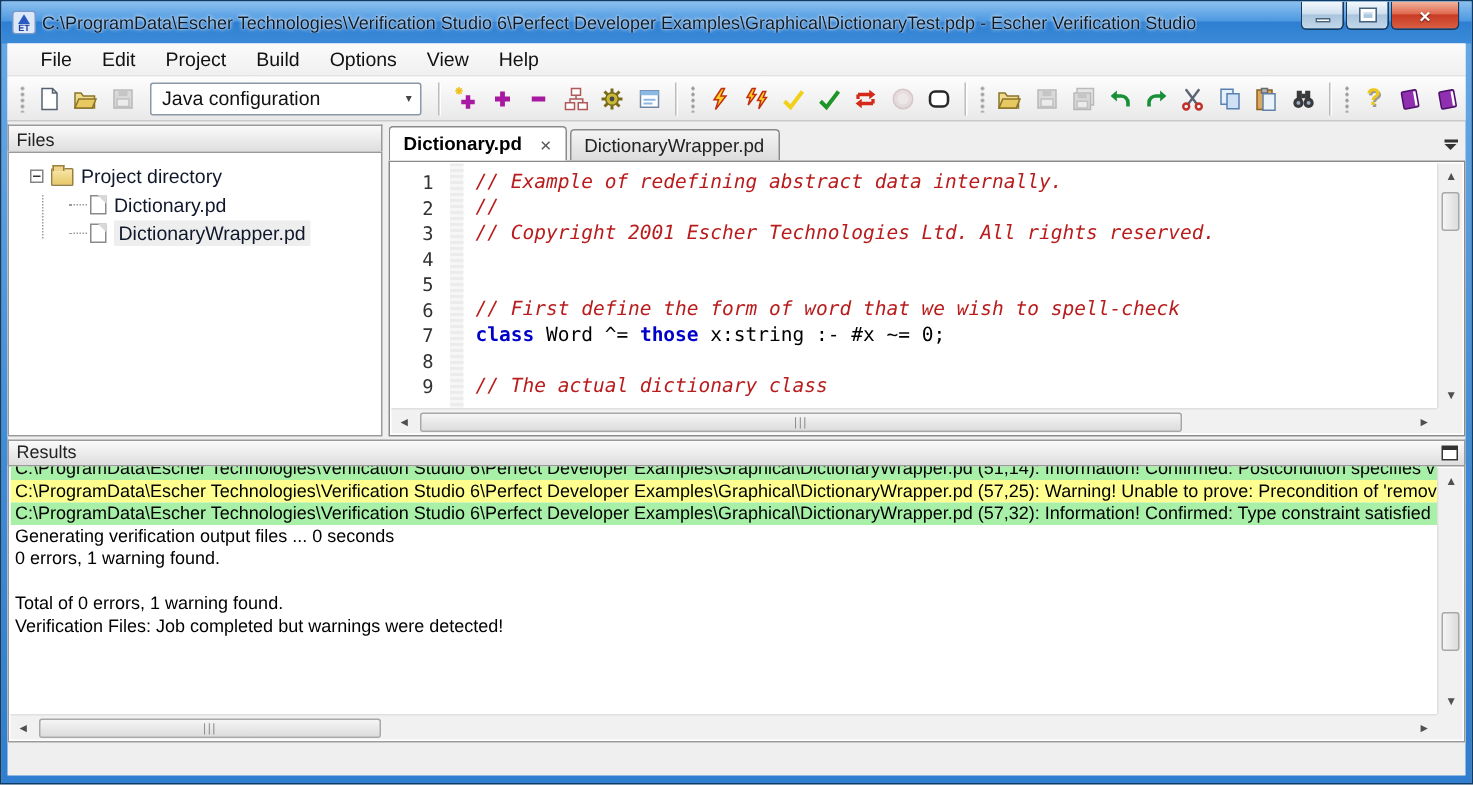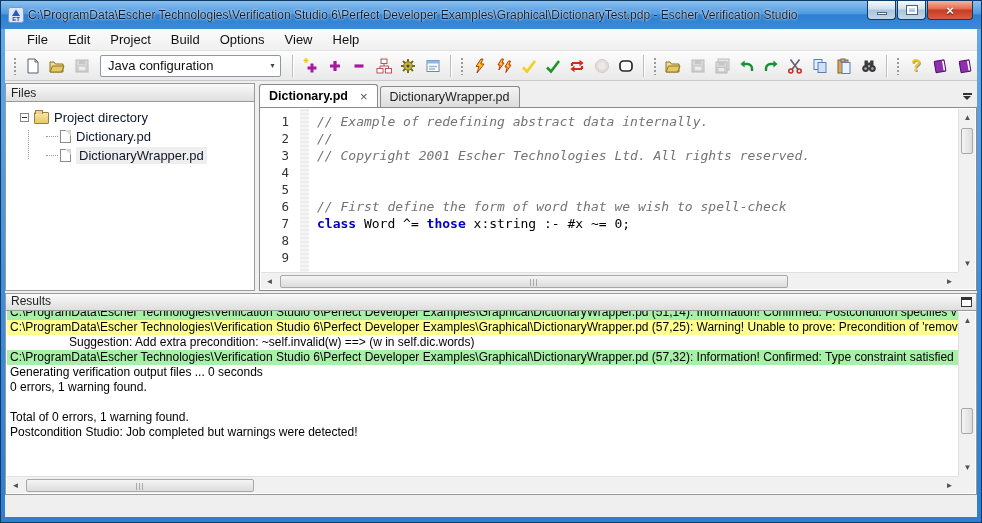--- a/index.html
+++ b/index.html
@@ -68,21 +68,21 @@
   #tab-list-btn { position:absolute; right:3px; bottom:5px; width:14px; height:12px; display:flex; flex-direction:column; align-items:center; justify-content:center; gap:1px; }
   #tab-list-btn .bar { width:9px; height:2px; background:#333; }
   #tab-list-btn .tri { width:0; height:0; border-left:4px solid transparent; border-right:4px solid transparent; border-top:4px solid #333; }
 
   #editor-body { position:absolute; top:24px; left:0; right:0; bottom:0; background:#fff; border:1px solid #8a8a8a; }
   #gutter-strip { position:absolute; left:40px; top:1px; bottom:18px; width:9px; background:repeating-linear-gradient(180deg,#ececec 0 2px,#f6f6f6 2px 4px); }
   #code-lines { position:absolute; top:6px; left:1px; right:18px; font-family:"DejaVu Sans Mono",monospace; font-size:13px; }
   .code-line { height:17px; display:flex; white-space:pre; }
   .line-num { width:32px; text-align:right; padding-right:4px; color:#333; flex:0 0 32px; font-size:12.5px; }
   .code-text { padding-left:24px; }
-  .seg-c { color:#737373; font-style:italic; }
+  .seg-c { color:#b91c1c; font-style:italic; }
   .seg-k { color:#0000c8; font-weight:bold; }
   .seg-p { color:#000; }
 
   
   .vscroll { position:absolute; right:1px; top:1px; bottom:18px; width:17px; background:#f1f1f1; border-left:1px solid #e0e0e0; }
   .hscroll { position:absolute; left:1px; right:18px; bottom:1px; height:17px; background:#f1f1f1; border-top:1px solid #e0e0e0; }
   .sb-arrow { position:absolute; width:17px; height:17px; display:flex; align-items:center; justify-content:center; font-size:8px; color:#505050; }
   .sb-thumb { position:absolute; background:linear-gradient(90deg,#f5f5f5,#dcdcdc); border:1px solid #a8a8a8; border-radius:2px; }
   .hscroll .sb-thumb { top:2px; height:13px; background:linear-gradient(180deg,#f5f5f5,#dcdcdc); display:flex; align-items:center; justify-content:center; }
   .thumb-grip { font-size:8px; color:#8a8a8a; letter-spacing:1px; }
@@ -390,21 +390,21 @@
           <div id="gutter-strip"></div>
           <div id="code-lines">
               <div class="code-line"><span class="line-num">1</span><span class="code-text"><span class="seg-c">// Example of redefining abstract data internally.</span></span></div>
               <div class="code-line"><span class="line-num">2</span><span class="code-text"><span class="seg-c">//</span></span></div>
               <div class="code-line"><span class="line-num">3</span><span class="code-text"><span class="seg-c">// Copyright 2001 Escher Technologies Ltd. All rights reserved.</span></span></div>
               <div class="code-line"><span class="line-num">4</span><span class="code-text"></span></div>
               <div class="code-line"><span class="line-num">5</span><span class="code-text"></span></div>
               <div class="code-line"><span class="line-num">6</span><span class="code-text"><span class="seg-c">// First define the form of word that we wish to spell-check</span></span></div>
               <div class="code-line"><span class="line-num">7</span><span class="code-text"><span class="seg-k">class</span><span class="seg-p"> Word ^= </span><span class="seg-k">those</span><span class="seg-p"> x:string :- #x ~= 0;</span></span></div>
               <div class="code-line"><span class="line-num">8</span><span class="code-text"></span></div>
-              <div class="code-line"><span class="line-num">9</span></div>
+              <div class="code-line"><span class="line-num">9</span><span class="code-text"><span class="seg-c">// The actual dictionary class</span></span></div>
             </div>
           <div class="vscroll">
             <span class="sb-arrow" style="top:0;">▲</span>
             <div class="sb-thumb" style="top:19px; height:26px; left:2px; right:2px;"></div>
             <span class="sb-arrow" style="bottom:0;">▼</span>
           </div>
           <div class="hscroll">
             <span class="sb-arrow" style="left:0;">◄</span>
             <div class="sb-thumb" style="left:19px; width:508px;">
                 <span class="thumb-grip">|||</span>
@@ -418,27 +418,26 @@
 
     <div id="results-panel">
       <div id="results-header">
         <span>Results</span>
         <span id="results-dock-icon"></span>
       </div>
       <div id="results-body">
         <div id="results-lines">
             <div class="res-line bg-green cut">C:\ProgramData\Escher Technologies\Verification Studio 6\Perfect Developer Examples\Graphical\DictionaryWrapper.pd (51,14): Information! Confirmed: Postcondition specifies v</div>
             <div class="res-line bg-yellow">C:\ProgramData\Escher Technologies\Verification Studio 6\Perfect Developer Examples\Graphical\DictionaryWrapper.pd (57,25): Warning! Unable to prove: Precondition of 'remov</div>
-            <div class="res-line bg-white indent">Suggestion: Add extra precondition: ~self.invalid(w) ==&gt; (w in self.dic.words)</div>
             <div class="res-line bg-green">C:\ProgramData\Escher Technologies\Verification Studio 6\Perfect Developer Examples\Graphical\DictionaryWrapper.pd (57,32): Information! Confirmed: Type constraint satisfied</div>
             <div class="res-line bg-white">Generating verification output files ... 0 seconds</div>
             <div class="res-line bg-white">0 errors, 1 warning found.</div>
             <div class="res-line bg-white"></div>
             <div class="res-line bg-white">Total of 0 errors, 1 warning found.</div>
-            <div class="res-line bg-white">Postcondition Studio: Job completed but warnings were detected!</div>
+            <div class="res-line bg-white">Verification Files: Job completed but warnings were detected!</div>
           </div>
         <div class="vscroll" style="bottom:18px;">
           <span class="sb-arrow" style="top:0;">▲</span>
           <div class="sb-thumb" style="bottom:42px; height:26px; left:2px; right:2px;"></div>
           <span class="sb-arrow" style="bottom:0;">▼</span>
         </div>
         <div class="hscroll">
           <span class="sb-arrow" style="left:0;">◄</span>
           <div class="sb-thumb" style="left:19px; width:228px;">
               <span class="thumb-grip">|||</span>

